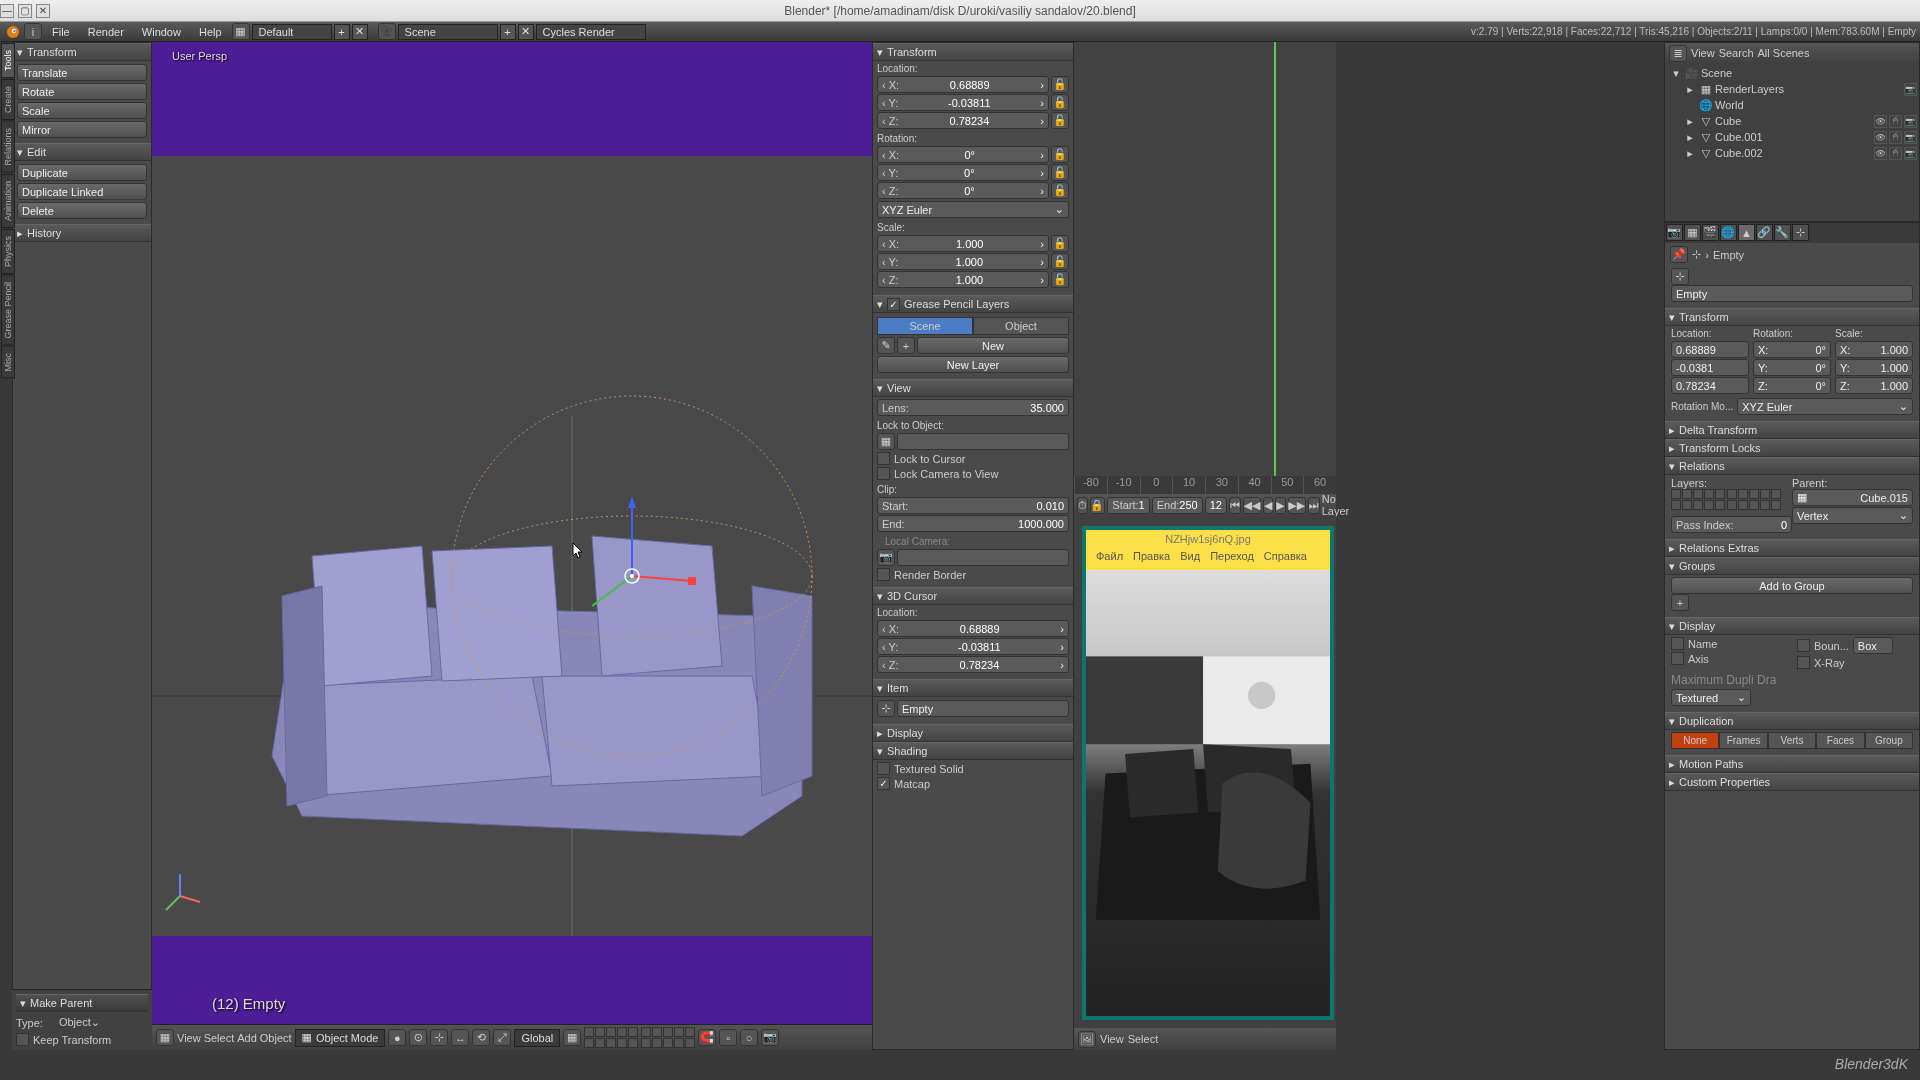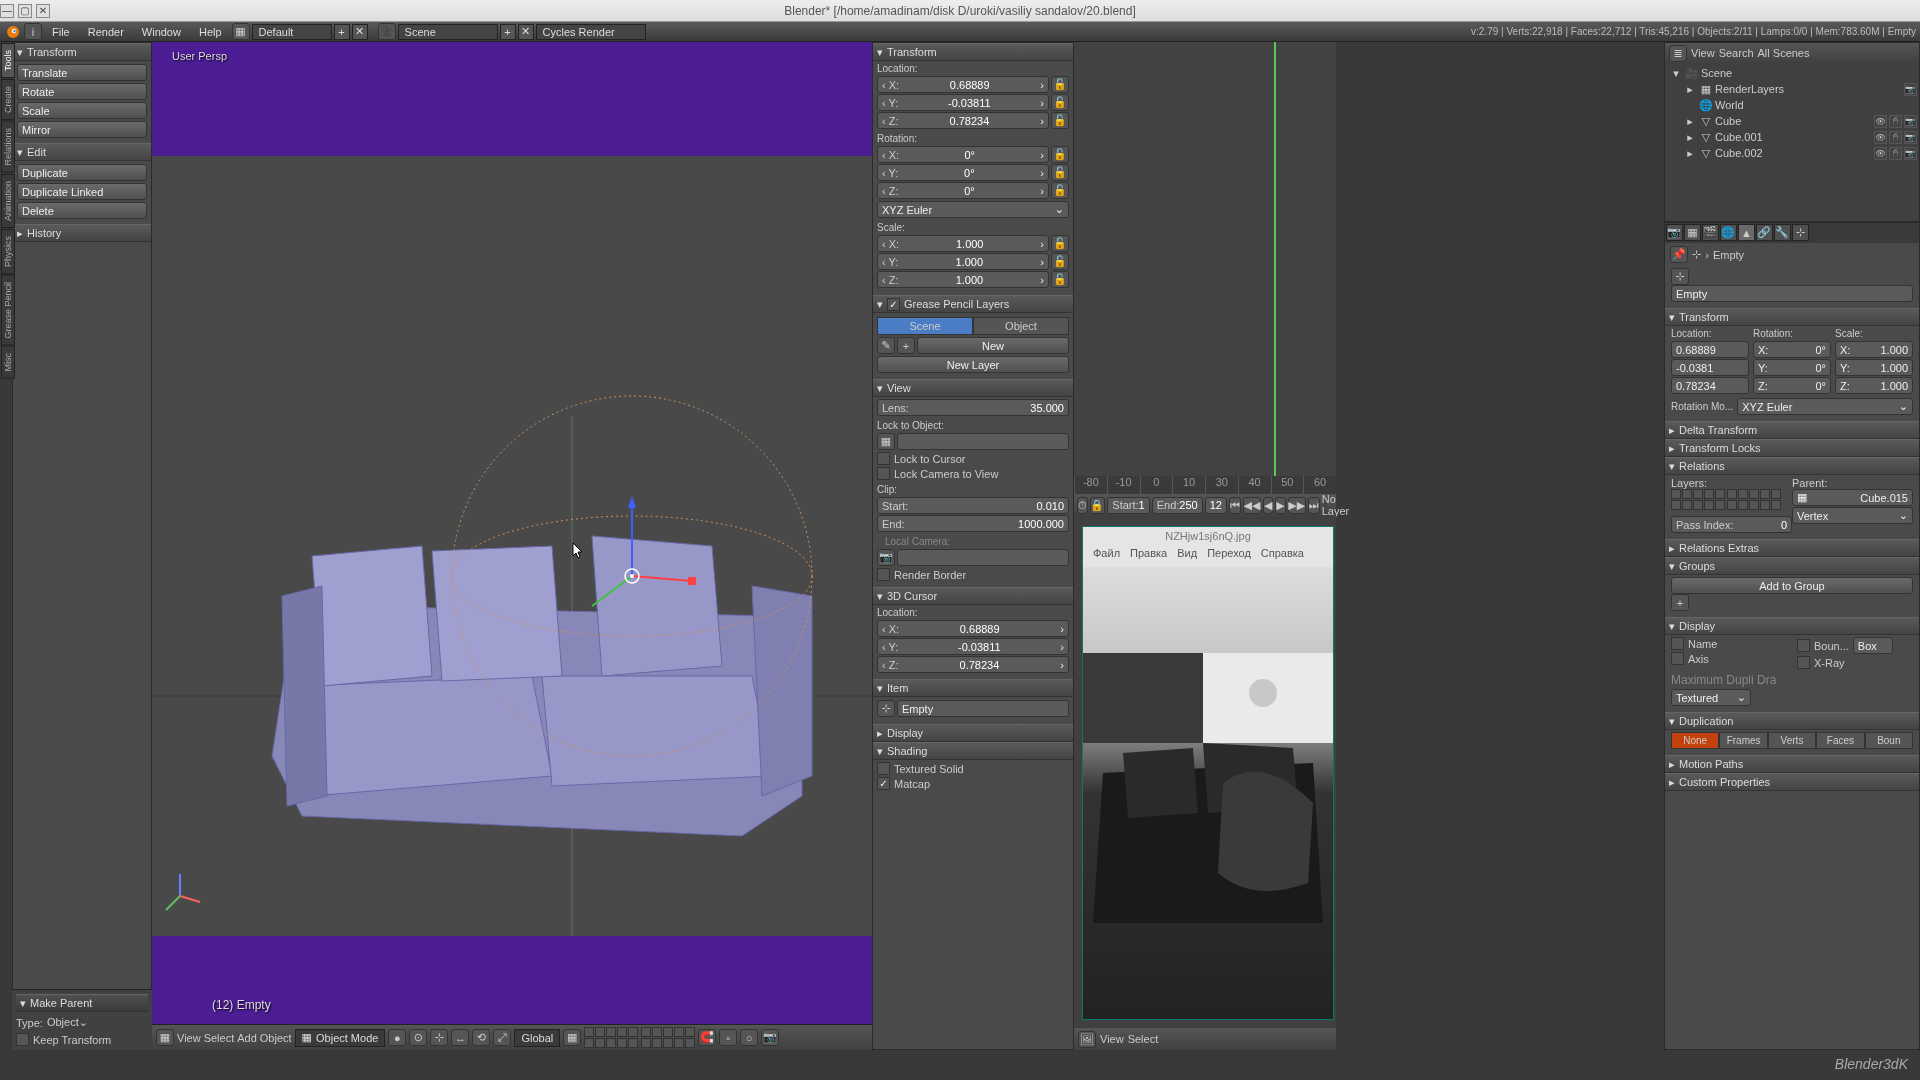--- a/index.html
+++ b/index.html
@@ -31,42 +31,42 @@
 
 .toolshelf { left:12px; top:0; width:140px; bottom:30px; background:#4a4a4a; }
 .toolshelf .v-tabs { position:absolute; left:-12px; top:0; width:12px; }
 .toolshelf .v-tabs .vtab { writing-mode:vertical-rl; transform:rotate(180deg); background:#3a3a3a; border:1px solid #222; padding:6px 1px; font-size:9px; color:#aaa; margin-bottom:1px; cursor:pointer;}
 .toolshelf .v-tabs .vtab.active{background:#555;color:#fff;}
 .toolshelf .sec { padding:3px 4px; }
 .toolshelf .sec .btn { width:100%; margin-bottom:2px; justify-content:flex-start; }
 
 .viewport { left:152px; top:0; width:720px; bottom:30px; background:#4c1d95; position:absolute;}
 .viewport .corner-label { position:absolute; top:8px; left:20px; color:#ddd; font-size:11px; text-shadow:1px 1px 2px #000;}
-.viewport .bottom-label { position:absolute; bottom:38px; left:60px; color:#ddd; font-size:12px; text-shadow:1px 1px 2px #000;}
+.viewport .bottom-label { position:absolute; bottom:38px; left:60px; color:#ddd; font-size:15px; text-shadow:1px 1px 2px #000;}
 .viewport-header { position:absolute; bottom:0; left:0; right:0; height:26px; background:linear-gradient(#555,#404040); display:flex; align-items:center; padding:0 4px; gap:3px; border-top:1px solid #222;}
 .viewport-header .sel { background:#3a3a3a; border:1px solid #222; padding:1px 6px; height:18px; display:flex; align-items:center; color:#ddd;}
 .viewport svg.scene { position:absolute; top:0; left:0; width:100%; height:100%; }
 
 .npanel { left:872px; top:0; width:202px; bottom:30px; background:#4a4a4a; overflow:hidden;}
 .npanel .grp { padding:2px 4px 6px 4px; }
 .npanel .fld-row { display:flex; align-items:center; gap:2px; margin:1px 0;}
 .npanel .fld-row .num-field{flex:1;}
 .tab-btns { display:flex; gap:0; margin-top:2px;}
 .tab-btns .tb { flex:1; background:#555; border:1px solid #333; padding:2px 0; text-align:center; cursor:pointer;}
 .tab-btns .tb.active{background:#4a7dc4;}
 
 .timeline { left:1074px; top:0; width:262px; height:474px; background:#424242; position:absolute;}
 .timeline .ruler { position:absolute; bottom:22px; left:0; right:0; height:18px; background:#3a3a3a; display:flex; font-size:9px; color:#999;}
 .timeline .ruler span{flex:1;text-align:center;border-left:1px solid #555;}
 .timeline .tl-header { position:absolute; bottom:0; left:0; right:0; height:22px; background:linear-gradient(#555,#404040); display:flex; align-items:center; gap:2px; padding:0 3px;}
 .timeline .tl-header .num-field{width:60px;}
 .timeline .playhead { position:absolute; top:0; bottom:40px; width:2px; background:#5c5; left:200px;}
 
 .uveditor { left:1074px; top:474px; width:262px; bottom:30px; background:#404040; position:absolute;}
-.uveditor .img-win { position:absolute; top:10px; left:8px; right:2px; bottom:30px; background:#e5e5e5; border:1px solid #0f766e;}
+.uveditor .img-win { position:absolute; top:10px; left:8px; right:2px; bottom:30px; background:#fde047; border:4px solid #0f766e;}
 .uveditor .img-win .img-title { text-align:center; color:#777; font-size:11px; padding:3px 0;}
 .uveditor .img-win .img-menus { display:flex; gap:10px; padding:2px 10px; color:#555; font-size:11px;}
 .uveditor .img-win .img-body { position:absolute; top:40px; left:0; right:0; bottom:0; background:linear-gradient(180deg,#ddd 0%,#bbb 30%,#333 50%,#222 100%);}
 .uveditor .uv-header { position:absolute; bottom:0; left:0; right:0; height:22px; background:linear-gradient(#555,#404040); display:flex; align-items:center; gap:4px; padding:0 4px;}
 
 .outliner { right:0; top:0; width:256px; height:180px; background:#404040; position:absolute;}
 .outliner .ol-header { height:20px; background:linear-gradient(#555,#404040); display:flex; align-items:center; gap:4px; padding:0 4px;}
 .outliner .ol-header .srch {flex:1;}
 .outliner .tree { padding:2px; font-size:11px; max-height:140px; overflow:hidden;}
 .outliner .tree .trow { display:flex; align-items:center; padding:1px 0;}
@@ -170,21 +170,21 @@
         <span class="tri">▸</span>
         <span>History</span>
       </div>
 </div>
 
 <div class="op-panel">
   <div class="header-row" style="background:linear-gradient(#505050,#3a3a3a)">
         <span class="tri">▾</span>
         <span>Make Parent</span>
       </div>
-  <div style="display:flex;align-items:center;gap:4px;margin-top:4px">
+  <div style="display:flex;align-items:center;gap:16px;margin-top:4px">
     <span>Type:</span>
     <span class="dropdown" style="flex:1"><span>Object</span><span>⌄</span></span>
   </div>
   <div style="display:flex;align-items:center;margin-top:4px">
     <span class="checkbox"></span>
     <span>Keep Transform</span>
   </div>
 </div>
 
 <div class="viewport">
@@ -798,21 +798,21 @@
   <div class="header-row">
         <span class="tri">▾</span>
         <span>Duplication</span>
       </div>
   <div class="pgrp">
     <div class="dup-row">
       <div class="db active">None</div>
       <div class="db">Frames</div>
       <div class="db">Verts</div>
       <div class="db">Faces</div>
-      <div class="db">Boun</div>
+      <div class="db">Group</div>
     </div>
   </div>
   <div class="header-row">
         <span class="tri">▸</span>
         <span>Motion Paths</span>
       </div>
   <div class="header-row">
         <span class="tri">▸</span>
         <span>Custom Properties</span>
       </div>

